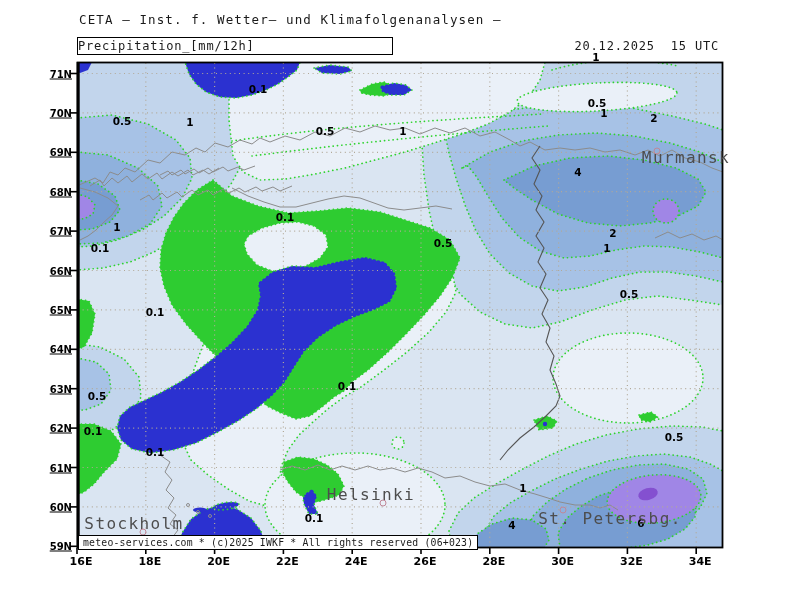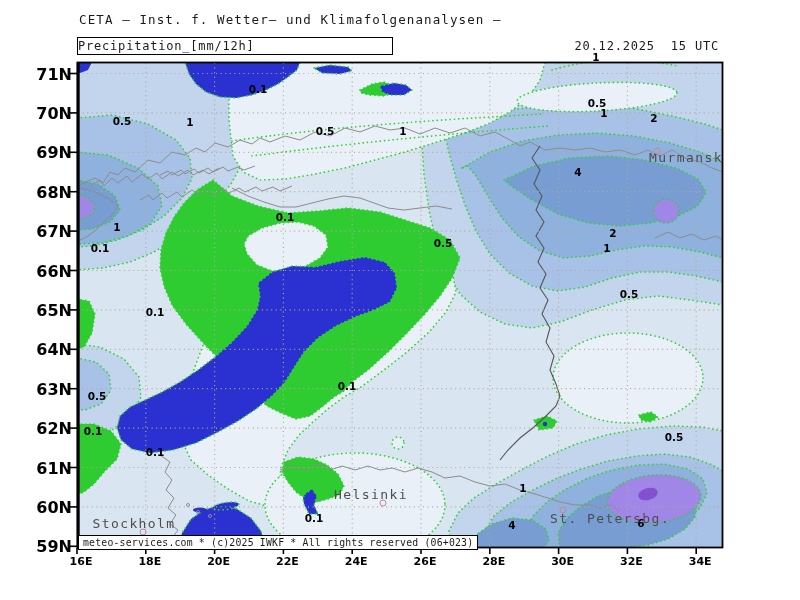--- a/index.html
+++ b/index.html
@@ -6,27 +6,27 @@
     font-family:"DejaVu Sans Mono","Liberation Mono",monospace;}
   #stage{position:relative;width:800px;height:468px;}
   #map-svg{position:absolute;left:0;top:0;}
   .txt{position:absolute;white-space:pre;color:#1a1a1a;}
   #title{left:79px;top:12px;font-size:12.5px;letter-spacing:1.1px;}
   #product-box{left:77px;top:37px;width:314px;height:16px;border:1px solid #000;background:#fff;
     font-size:12px;letter-spacing:0.8px;padding-left:0;line-height:16px;}
   #datetime{right:81px;top:39px;font-size:12px;letter-spacing:0.8px;}
   #footer-box{left:78px;top:535px;height:13px;border:1px solid #000;background:#fff;
     font-size:9.8px;letter-spacing:0.2px;line-height:13px;padding:0 4px;z-index:5;}
-  .lat-label{position:absolute;font-family:"DejaVu Sans",sans-serif;font-weight:bold;font-size:16px;
-    transform:translate(-100%,-50%);color:#000;}
+  .lat-label{position:absolute;font-family:"DejaVu Sans",sans-serif;font-weight:bold;font-size:10px;
+    transform:translate(-100%,-50%);color:#000;text-decoration:underline;}
   .lon-label{position:absolute;font-family:"DejaVu Sans",sans-serif;font-weight:bold;font-size:11px;
     transform:translate(-50%,0);color:#000;}
   .cl{position:absolute;font-family:"DejaVu Sans",sans-serif;font-weight:bold;font-size:10.5px;
     transform:translate(-50%,-50%);color:#000;z-index:4;}
-  .city{position:absolute;font-size:13px;letter-spacing:1.4px;color:#4d4d4d;
+  .city{position:absolute;font-size:16px;letter-spacing:1.4px;color:#4d4d4d;
     transform:translate(-50%,-50%);z-index:4;}
   .marker{position:absolute;width:5px;height:5px;border:1.2px solid #c08898;border-radius:50%;
     transform:translate(-50%,-50%);z-index:4;}
   .ct{stroke:#2ed32e;stroke-width:1.7;stroke-dasharray:0.1 4.2;stroke-linecap:round;}
   .coast{fill:none;stroke:#8c8c8c;stroke-width:1;}
   .border-line{fill:none;stroke:#555;stroke-width:1.1;}
 </style>
 </head>
 <body>
 

